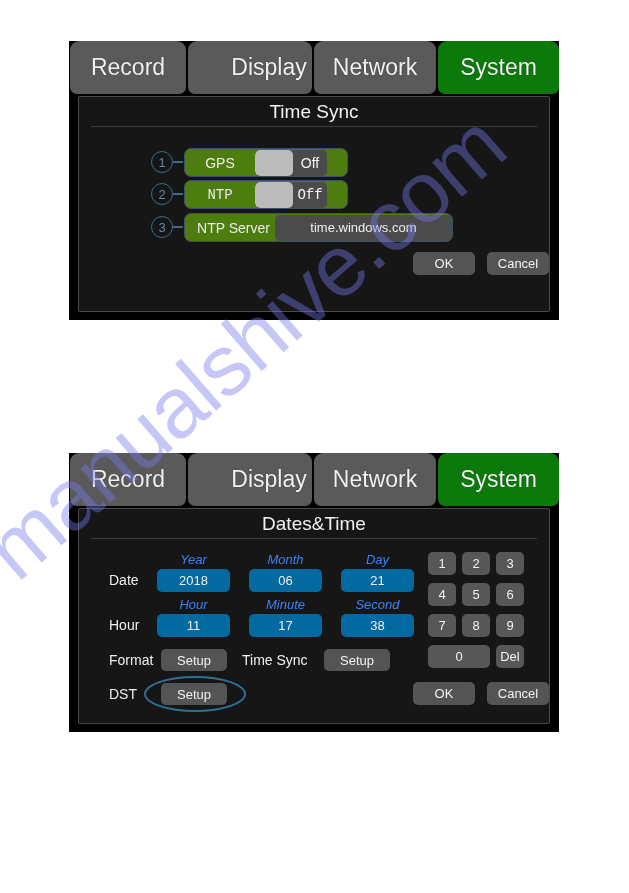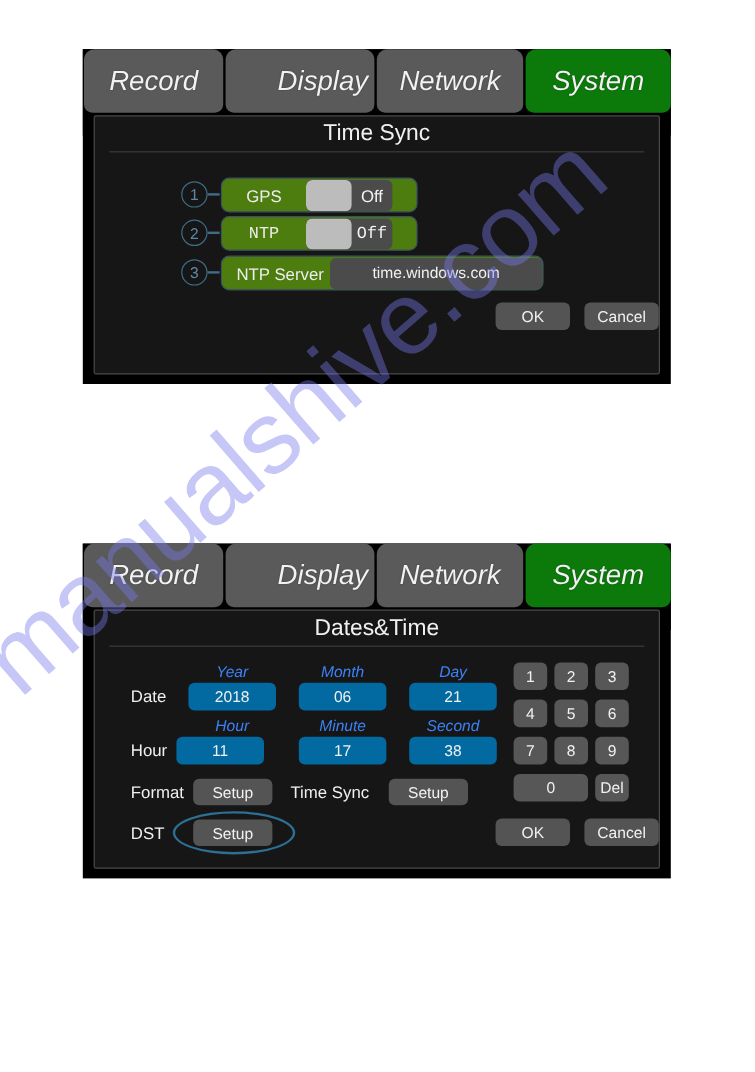--- a/index.html
+++ b/index.html
@@ -52,21 +52,20 @@
 
   
   .tabbar {
     position: absolute;
     left: 0; top: 0;
     width: 100%;
     height: 72px;
     display: flex;
     align-items: flex-start;
     background: #000;
-    font-style: italic;
   }
   .tab {
     height: 53px;
     margin-right: 2px;
     border-radius: 9px 9px 7px 7px;
     background: #5a5a5a;
     color: #f2f2f2;
     font-size: 23px;
     display: flex;
     align-items: center;
@@ -368,21 +367,21 @@
           <span>06</span>
         </div>
       <div class="dt-value" style="left:262px; top:30px;">
           <span>21</span>
         </div>
 
       <div class="dt-label" style="left:30px; top:78px;">Hour</div>
       <div class="dt-colhead" style="left:78px; top:58px;">Hour</div>
       <div class="dt-colhead" style="left:170px; top:58px;">Minute</div>
       <div class="dt-colhead" style="left:262px; top:58px;">Second</div>
-      <div class="dt-value" style="left:68px; top:75px;text-align:center;">
+      <div class="dt-value" style="left:78px; top:75px;text-align:center;">
           <span>11</span>
         </div>
       <div class="dt-value" style="left:170px; top:75px;">
           <span>17</span>
         </div>
       <div class="dt-value" style="left:262px; top:75px;">
           <span>38</span>
         </div>
 
       <div class="dt-label" style="left:30px; top:113px;">Format</div>

